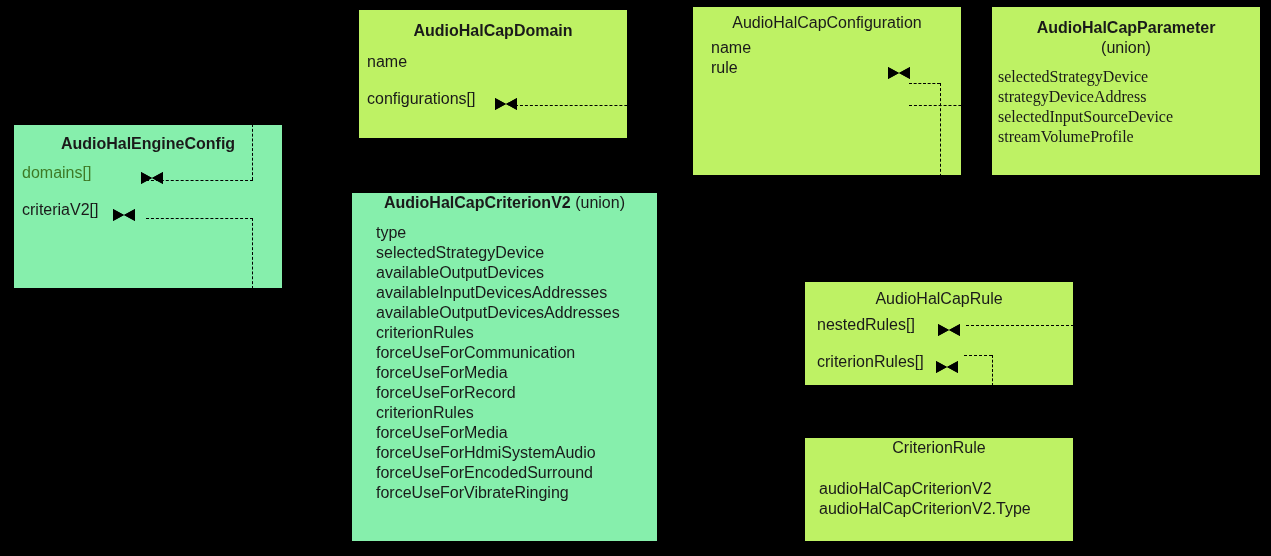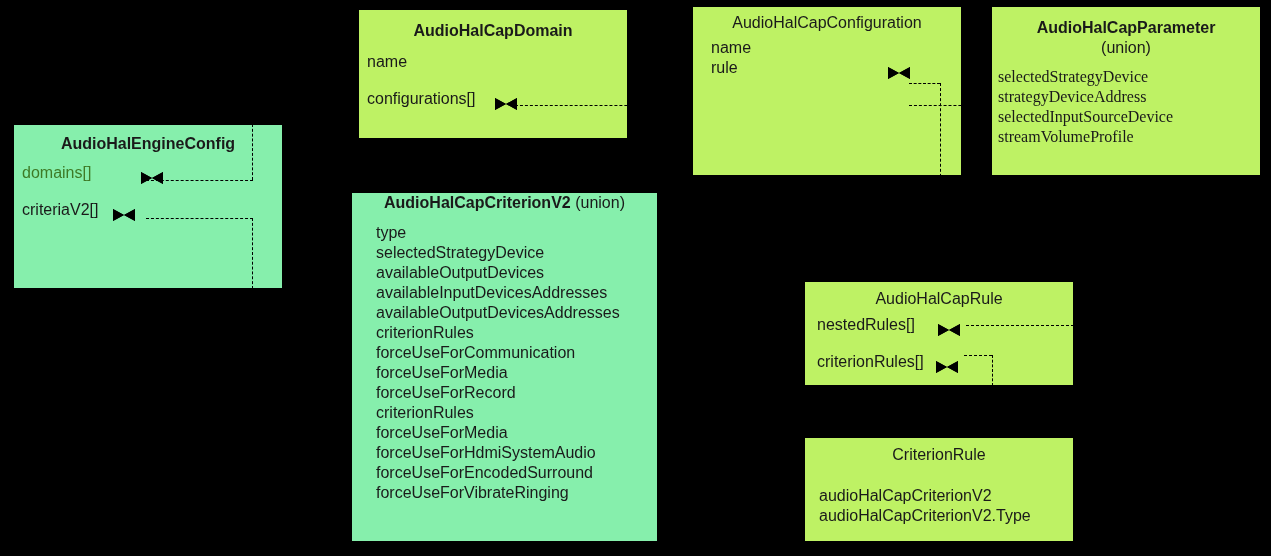--- a/index.html
+++ b/index.html
@@ -193,21 +193,21 @@
       </div>
     </div>
   </div>
 
   <div class="edge-h" style="left:966px; top:325px; width:108px;"></div>
 
   <div class="edge-h" style="left:964px; top:355px; width:28px;"></div>
   <div class="edge-v" style="left:992px; top:355px; height:31px;"></div>
 
   <div class="uml-box green" style="left:804px; top:437px; width:270px; height:105px;">
-    <div class="box-title" style="margin-top:7px;">CriterionRule</div>
+    <div class="box-title" style="">CriterionRule</div>
     <div class="spacer-gap"></div>
     <div class="fields" style="margin-top:4px; padding-left:14px;">
       <div class="field">audioHalCapCriterionV2</div>
       <div class="field">audioHalCapCriterionV2.Type</div>
     </div>
   </div>
 
 </div>
 
 </body></html>

